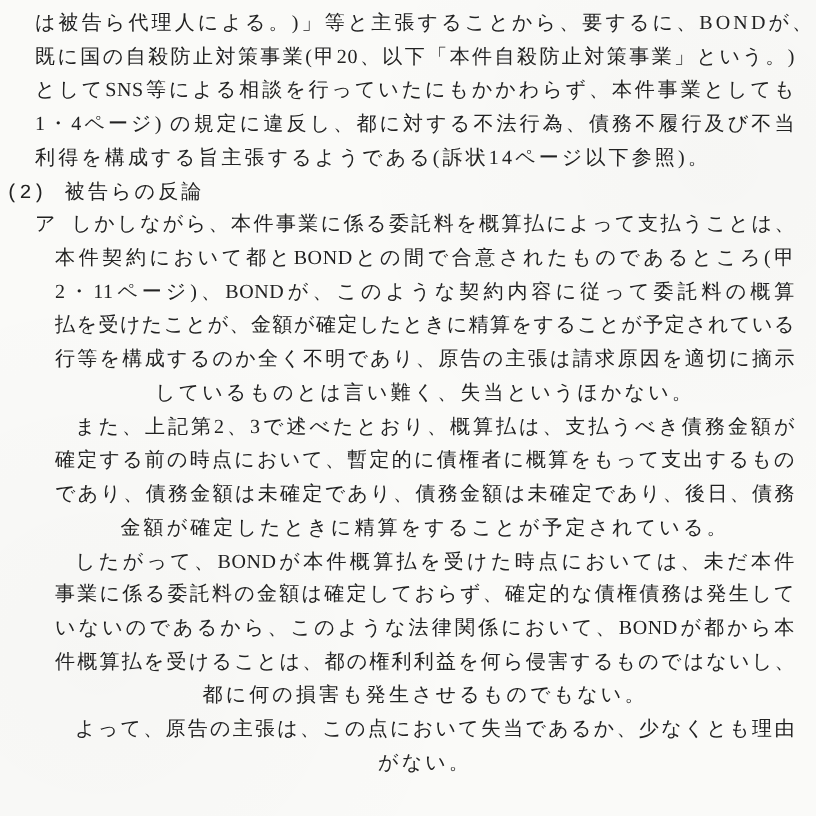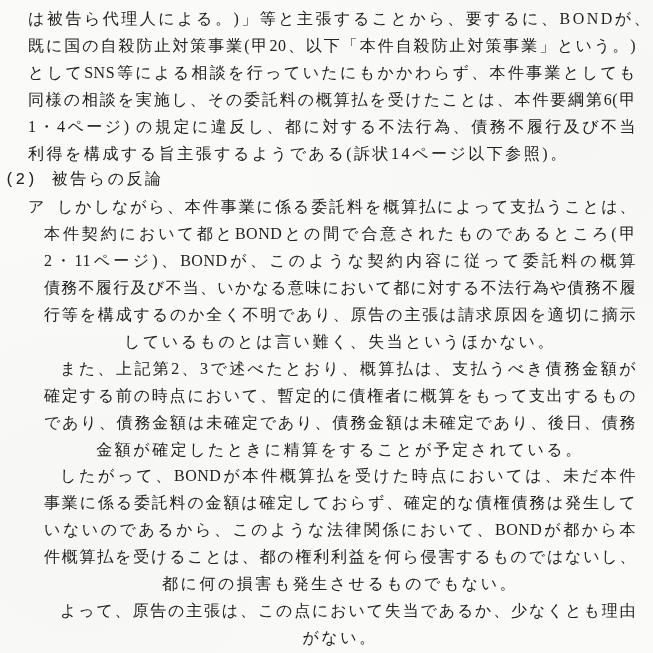--- a/index.html
+++ b/index.html
@@ -62,34 +62,33 @@
   }
 </style>
 </head>
 <body>
 
 <div class="page">
 
   <div class="ln i-a">は被告ら代理人による。)」等と主張することから、要するに、BONDが、</div>
   <div class="ln i-a jl">既に国の自殺防止対策事業(甲20、以下「本件自殺防止対策事業」という。)</div>
   <div class="ln i-a jl">としてSNS等による相談を行っていたにもかかわらず、本件事業としても</div>
-  <div class="ln i-a jl">同様の相談を実施し、その委託料の概算払を受けたことは、本件要綱第6(甲</div>
   <div class="ln i-a jl">1・4ページ) の規定に違反し、都に対する不法行為、債務不履行及び不当</div>
   <div class="ln i-a">利得を構成する旨主張するようである(訴状14ページ以下参照)。</div>
 
   <div class="ln i-h">
     <span class="num">(2)</span><span>被告らの反論</span>
   </div>
 
   <div class="ln first jl">
     <span class="lbl">ア</span><span>しかしながら、本件事業に係る委託料を概算払によって支払うことは、</span>
   </div>
   <div class="ln i-b jl">本件契約において都とBONDとの間で合意されたものであるところ(甲</div>
   <div class="ln i-b jl">2・11ページ)、BONDが、このような契約内容に従って委託料の概算</div>
-  <div class="ln i-b jl">債務不履行及び不当、いかなる意味において都に対する不法行為や債務不履</div>
+  <div class="ln i-b jl">払を受けたことが、金額が確定したときに精算をすることが予定されている</div>
   <div class="ln i-b jl">行等を構成するのか全く不明であり、原告の主張は請求原因を適切に摘示</div>
   <div class="ln i-b">しているものとは言い難く、失当というほかない。</div>
 
   <div class="ln i-c jl">また、上記第2、3で述べたとおり、概算払は、支払うべき債務金額が</div>
   <div class="ln i-b jl">確定する前の時点において、暫定的に債権者に概算をもって支出するもの</div>
   <div class="ln i-b jl">であり、債務金額は未確定であり、債務金額は未確定であり、後日、債務</div>
   <div class="ln i-b">金額が確定したときに精算をすることが予定されている。</div>
 
   <div class="ln i-c jl">したがって、BONDが本件概算払を受けた時点においては、未だ本件</div>
   <div class="ln i-b jl">事業に係る委託料の金額は確定しておらず、確定的な債権債務は発生して</div>

